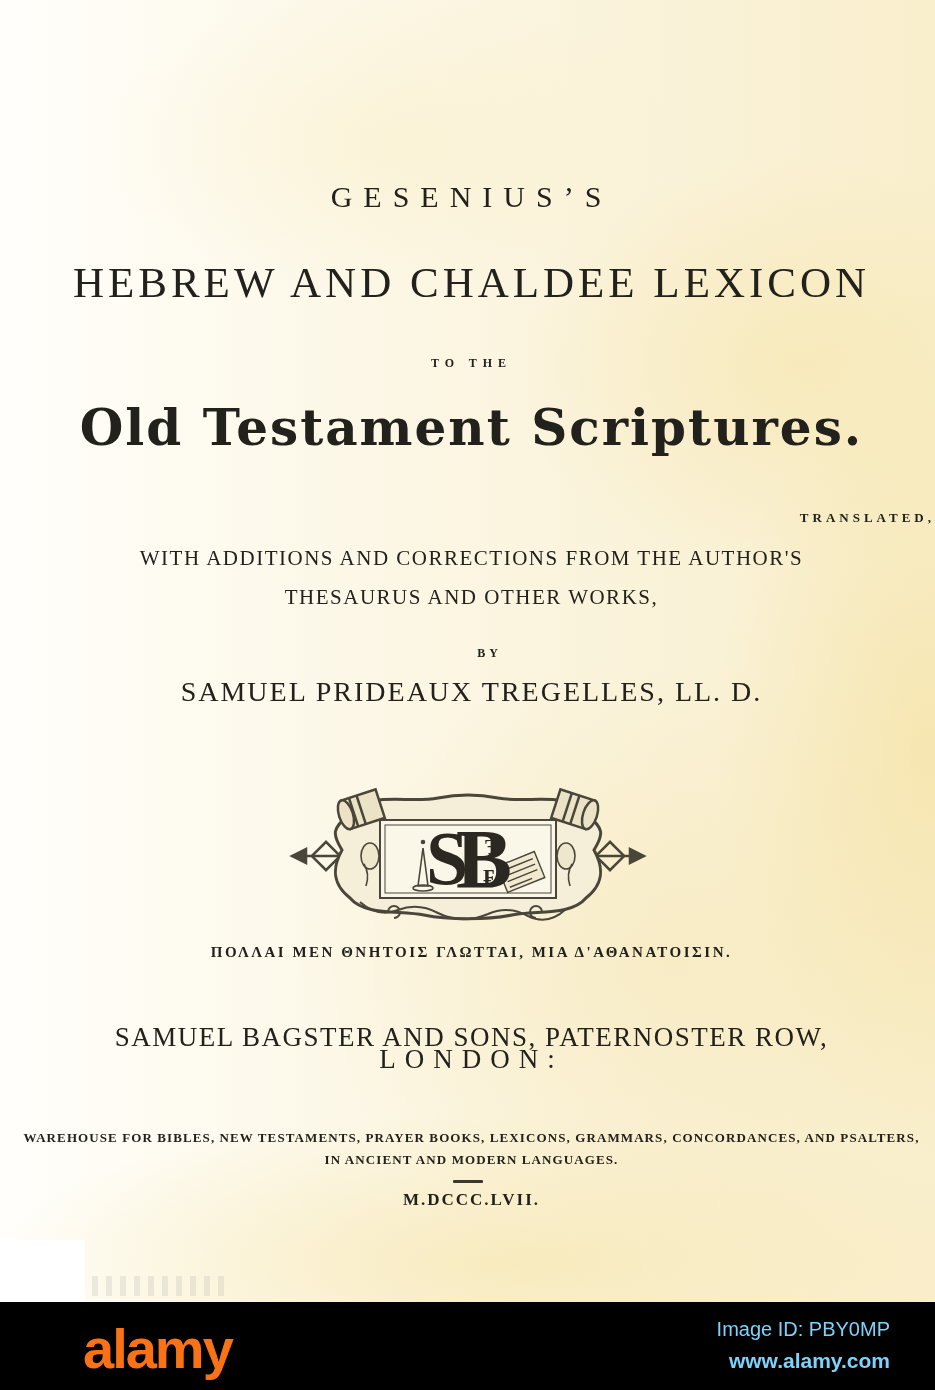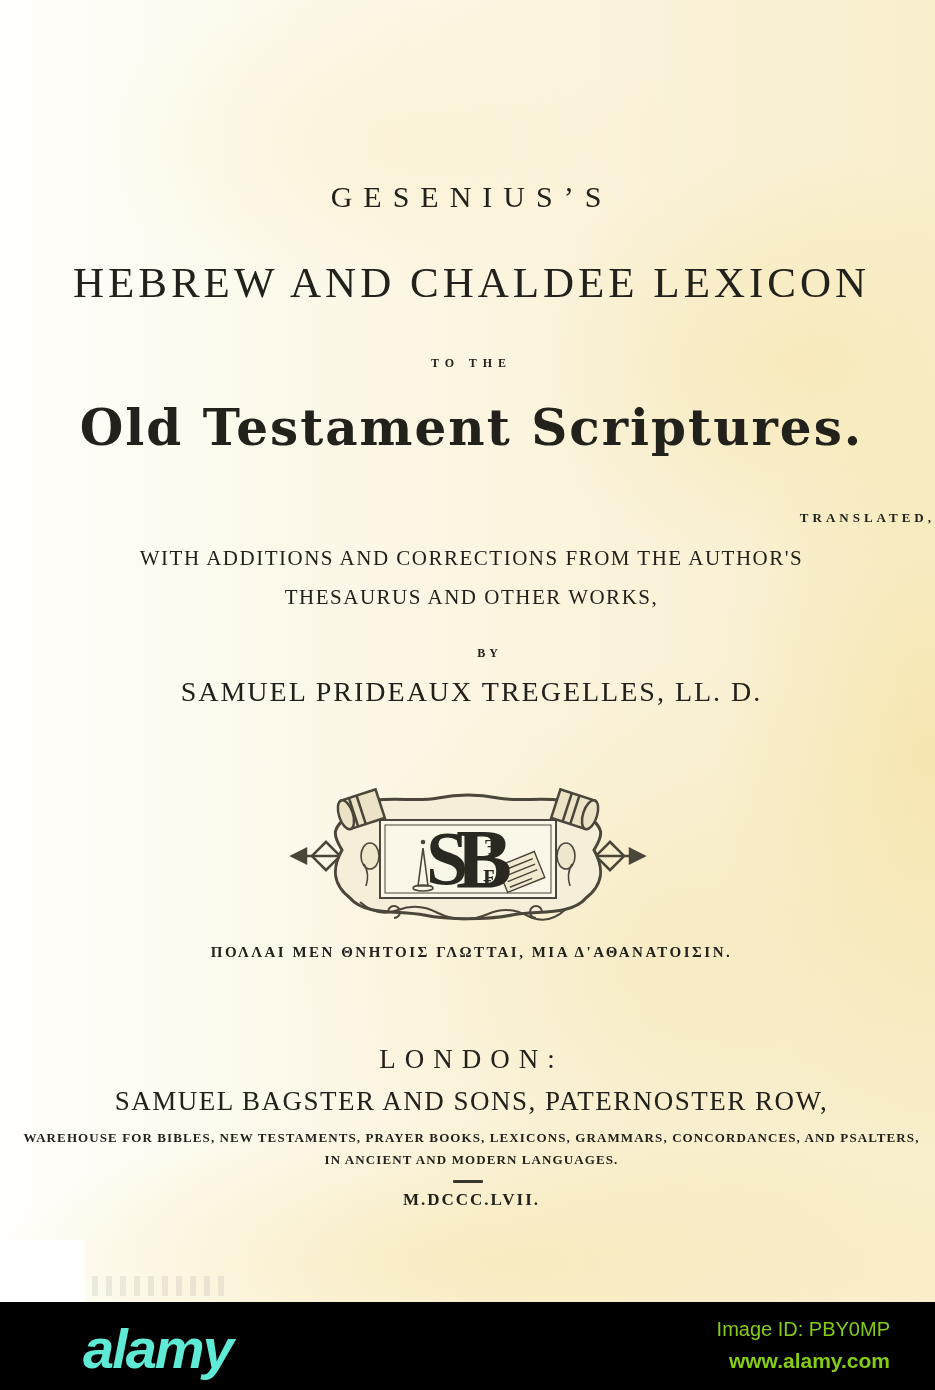--- a/index.html
+++ b/index.html
@@ -27,21 +27,21 @@
   .t-main{top:258px;font-size:43px;letter-spacing:4px;}
   .t-tothe{top:356px;font-size:12px;font-weight:bold;letter-spacing:6px;}
   .t-blackletter{top:398px;font-family:"DejaVu Serif",serif;font-weight:bold;font-size:50px;letter-spacing:2px;}
   .t-translated{top:510px;font-size:13px;font-weight:bold;letter-spacing:4px;text-align:right;}
   .t-add1{top:546px;font-size:21px;letter-spacing:1.5px;}
   .t-add2{top:585px;font-size:21px;letter-spacing:1.5px;}
   .t-by{top:646px;font-size:12px;font-weight:bold;letter-spacing:4px;margin-left:36px;}
   .t-author{top:676px;font-size:28px;letter-spacing:2px;}
   .t-motto{top:944px;font-size:15px;font-weight:bold;letter-spacing:2.5px;}
   .t-london{top:1044px;font-size:27px;letter-spacing:9px;}
-  .t-publisher{top:1086px;font-size:27px;letter-spacing:1.5px;}
+  .t-publisher{top:1022px;font-size:27px;letter-spacing:1.5px;}
   .t-ware1{top:1130px;font-size:13px;font-weight:bold;letter-spacing:1.1px;}
   .t-ware2{top:1152px;font-size:13px;font-weight:bold;letter-spacing:1.1px;}
   .t-date{top:1190px;font-size:17px;font-weight:bold;letter-spacing:2px;}
 
   .rule-small{
     position:absolute;top:1180px;left:453px;width:30px;height:3px;
     background:#3a372f;border-radius:1px;
   }
   .emblem-wrap{position:absolute;top:772px;left:288px;width:360px;height:165px;}
 
@@ -54,25 +54,25 @@
     position:absolute;left:0;top:1240px;width:85px;height:62px;background:#ffffff;
   }
 
   
   .wm-bar{
     position:absolute;left:0;top:1302px;width:935px;height:88px;background:#000;
   }
   .wm-logo{
     position:absolute;left:83px;top:14px;
     font-family:"Liberation Sans",sans-serif;font-weight:bold;
-    font-size:56px;color:#5eead4;letter-spacing:-2px;font-style:italic;
+    font-size:56px;color:#f97316;letter-spacing:-2px;
   }
   .wm-right{
     position:absolute;right:45px;top:16px;text-align:right;
-    font-family:"Liberation Sans",sans-serif;color:#84cc16;
+    font-family:"Liberation Sans",sans-serif;color:#7dd3fc;
   }
   .wm-id{font-size:20px;}
   .wm-url{font-size:21px;font-weight:bold;margin-top:8px;}
 </style>
 </head>
 <body>
 
 <div class="stage">
 
   <div class="paper">

